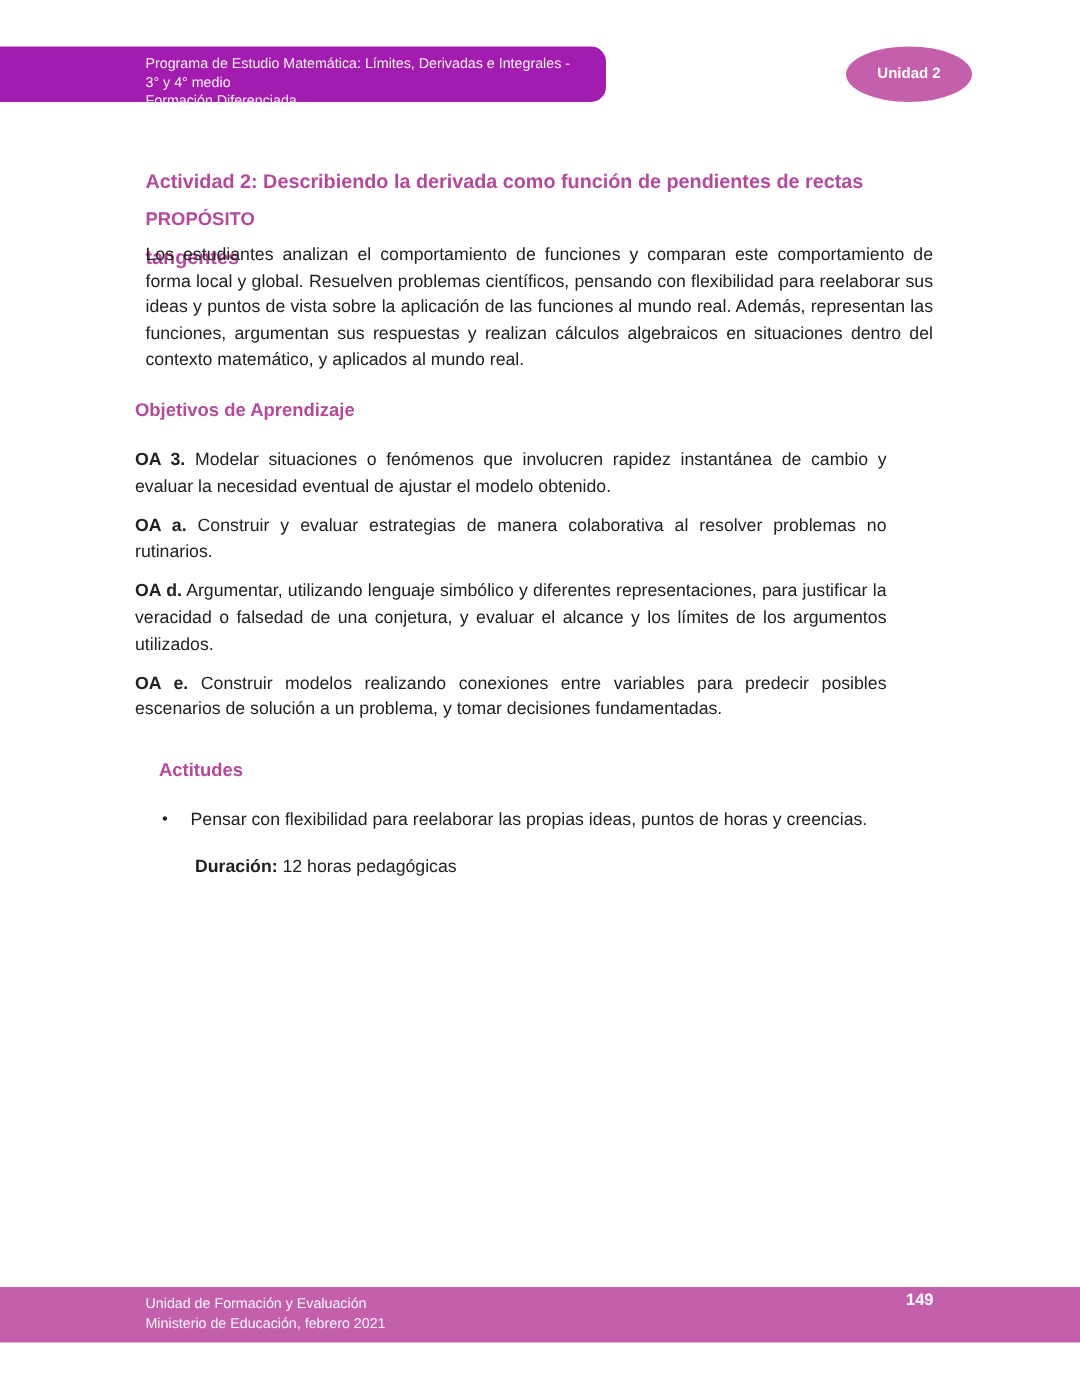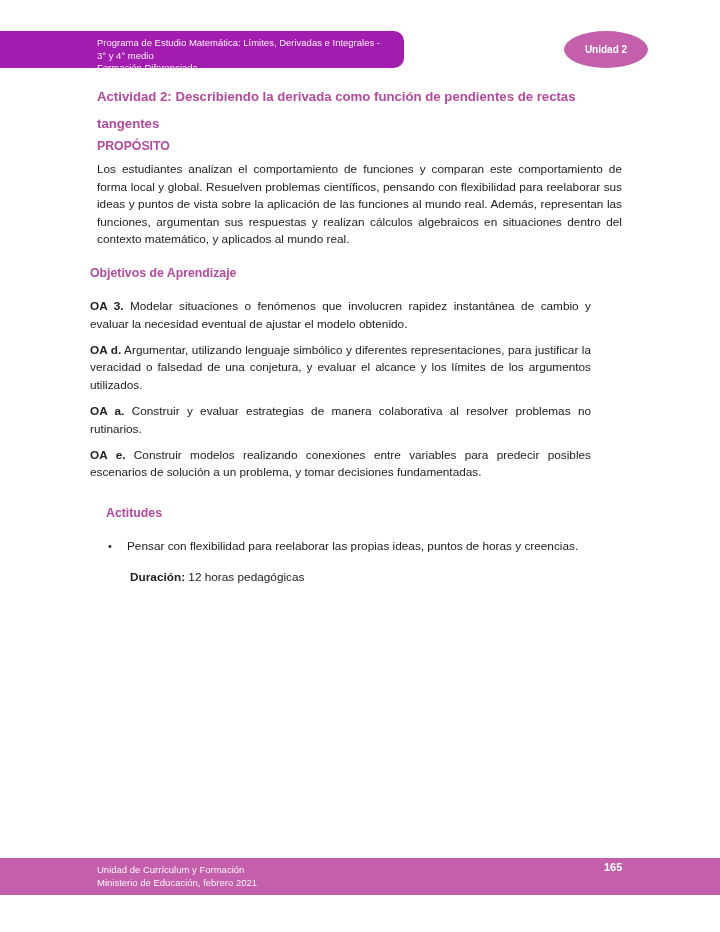--- a/index.html
+++ b/index.html
@@ -37,21 +37,21 @@
   }
 
   
   .doc-title {
     position: absolute; left: 97px; top: 84px;
     width: 530px;
     color: #b34a9c;
     font-size: 13.2px; font-weight: bold;
     line-height: 26.5px;
   }
-  .doc-title .t-line { white-space: nowrap; }
+  .doc-title .t-line { white-space: nowrap; margin-top: 24px; }
   .section-heading {
     color: #b34a9c;
     font-size: 12.3px; font-weight: bold;
     line-height: 15px;
   }
 
   
   .proposito-heading { position: absolute; left: 97px; top: 139px; text-align: right; }
   .proposito-body {
     position: absolute; left: 97px; top: 161px;
@@ -120,34 +120,34 @@
     <div class="t-line">Actividad 2: Describiendo la derivada como función de pendientes de rectas</div>
     <div class="t-line">tangentes</div>
   </div>
 
   <div class="section-heading proposito-heading">PROPÓSITO</div>
   <p class="proposito-body">Los estudiantes analizan el comportamiento de funciones y comparan este comportamiento de forma local y global. Resuelven problemas científicos, pensando con flexibilidad para reelaborar sus ideas y puntos de vista sobre la aplicación de las funciones al mundo real. Además, representan las funciones, argumentan sus respuestas y realizan cálculos algebraicos en situaciones dentro del contexto matemático, y aplicados al mundo real.</p>
 
   <div class="objetivos">
     <div class="section-heading">Objetivos de Aprendizaje</div>
     <p class="oa-item"><b>OA 3.</b> <span>Modelar situaciones o fenómenos que involucren rapidez instantánea de cambio y evaluar la necesidad eventual de ajustar el modelo obtenido.</span></p>
+    <p class="oa-item"><b>OA a.</b> <span>Construir y evaluar estrategias de manera colaborativa al resolver problemas no rutinarios.</span></p>
     <p class="oa-item"><b>OA d.</b> <span>Argumentar, utilizando lenguaje simbólico y diferentes representaciones, para justificar la veracidad o falsedad de una conjetura, y evaluar el alcance y los límites de los argumentos utilizados.</span></p>
-    <p class="oa-item"><b>OA a.</b> <span>Construir y evaluar estrategias de manera colaborativa al resolver problemas no rutinarios.</span></p>
     <p class="oa-item"><b>OA e.</b> <span>Construir modelos realizando conexiones entre variables para predecir posibles escenarios de solución a un problema, y tomar decisiones fundamentadas.</span></p>
   </div>
 
   <div class="section-heading actitudes-heading">Actitudes</div>
   <div class="bullet-row">
     <span class="bullet-dot">•</span>
     <span>Pensar con flexibilidad para reelaborar las propias ideas, puntos de horas y creencias.</span>
   </div>
 
   <div class="duracion">
     <b>Duración:</b> <span>12 horas pedagógicas</span>
   </div>
 
   <div class="footer-bar">
-    <div>Unidad de Currículum y Formación</div>
+    <div>Unidad de Formación y Evaluación</div>
     <div>Ministerio de Educación, febrero 2021</div>
-    <div class="page-number">165</div>
+    <div class="page-number">149</div>
   </div>
 
 </div>
 
 </body></html>

